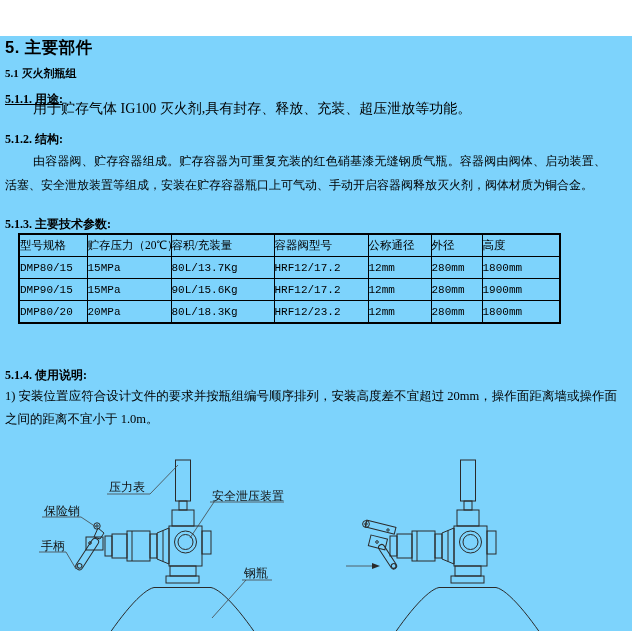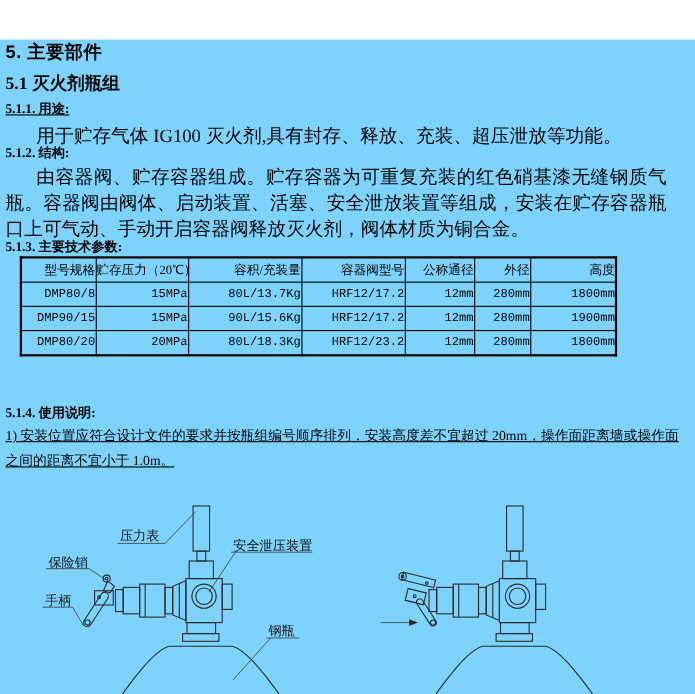--- a/index.html
+++ b/index.html
@@ -1,29 +1,29 @@
 <!DOCTYPE html>
 <html><head>
 <meta charset="utf-8">
 <style>
   html,body{margin:0;padding:0;background:#fff;}
   #page{position:relative;width:632px;height:631px;background:#7dd3fc;color:#000;
         font-family:"Liberation Serif",serif;overflow:hidden;margin-top:36px;}
   .abs{position:absolute;}
   .h1{left:5px;top:1px;font-family:"Liberation Sans",sans-serif;font-size:16.5px;font-weight:bold;letter-spacing:.5px;}
-  .h2{left:5px;top:30px;font-size:16px;font-weight:bold;}
+  .h2{left:5px;top:30px;font-size:11px;font-weight:bold;}
   .h3{left:5px;font-size:12px;font-weight:bold;}
   .h3a{top:55px;text-decoration:underline;} .h3b{top:95px;} .h3c{top:180px;} .h3d{top:331px;}
-  .p1{left:33px;top:76px;font-size:17px;width:580px;}
-  .p2{left:5px;top:113px;width:601px;font-size:17px;line-height:24px;text-indent:28px;text-align:justify;}
-  .p3{left:5px;top:349px;width:612px;font-size:12.5px;line-height:23px;text-align:justify;text-decoration:underline;}
+  .p1{left:33px;top:64px;font-size:14px;width:580px;}
+  .p2{left:5px;top:113px;width:601px;font-size:12px;line-height:24px;text-indent:28px;text-align:justify;}
+  .p3{left:5px;top:349px;width:612px;font-size:12.5px;line-height:23px;text-align:justify;}
   .p4{left:5px;top:394px;width:612px;font-size:12.5px;line-height:23px;}
   table.spec{position:absolute;left:18px;top:197px;width:541px;border-collapse:collapse;
              table-layout:fixed;}
-  table.spec th,table.spec td{border:1px solid #000;height:21px;text-align:right;vertical-align:middle;
+  table.spec th,table.spec td{border:1px solid #000;height:21px;text-align:left;vertical-align:middle;
              padding:0;overflow:hidden;white-space:nowrap;}
   table.spec{border:2px solid #000;}
   table.spec th{font-size:11.5px;font-weight:normal;}
   table.spec td{font-family:"Liberation Mono",monospace;font-size:11px;}
   svg text{font-family:"Liberation Serif",serif;font-size:12px;fill:#111;}
   .lineart{stroke:#2a2a2a;stroke-width:1;fill:none;}
   .leader{stroke:#444;stroke-width:.8;}
 </style>
 </head>
 <body>
@@ -57,21 +57,21 @@
         <th>贮存压力（20℃）</th>
         <th>容积/充装量</th>
         <th>容器阀型号</th>
         <th>公称通径</th>
         <th>外径</th>
         <th>高度</th>
       </tr>
     </thead>
     <tbody>
       <tr>
-        <td>DMP80/8</td>
+        <td>DMP80/15</td>
         <td>15MPa</td>
         <td>80L/13.7Kg</td>
         <td>HRF12/17.2</td>
         <td>12mm</td>
         <td>280mm</td>
         <td>1800mm</td>
       </tr>
       <tr>
         <td>DMP90/15</td>
         <td>15MPa</td>

